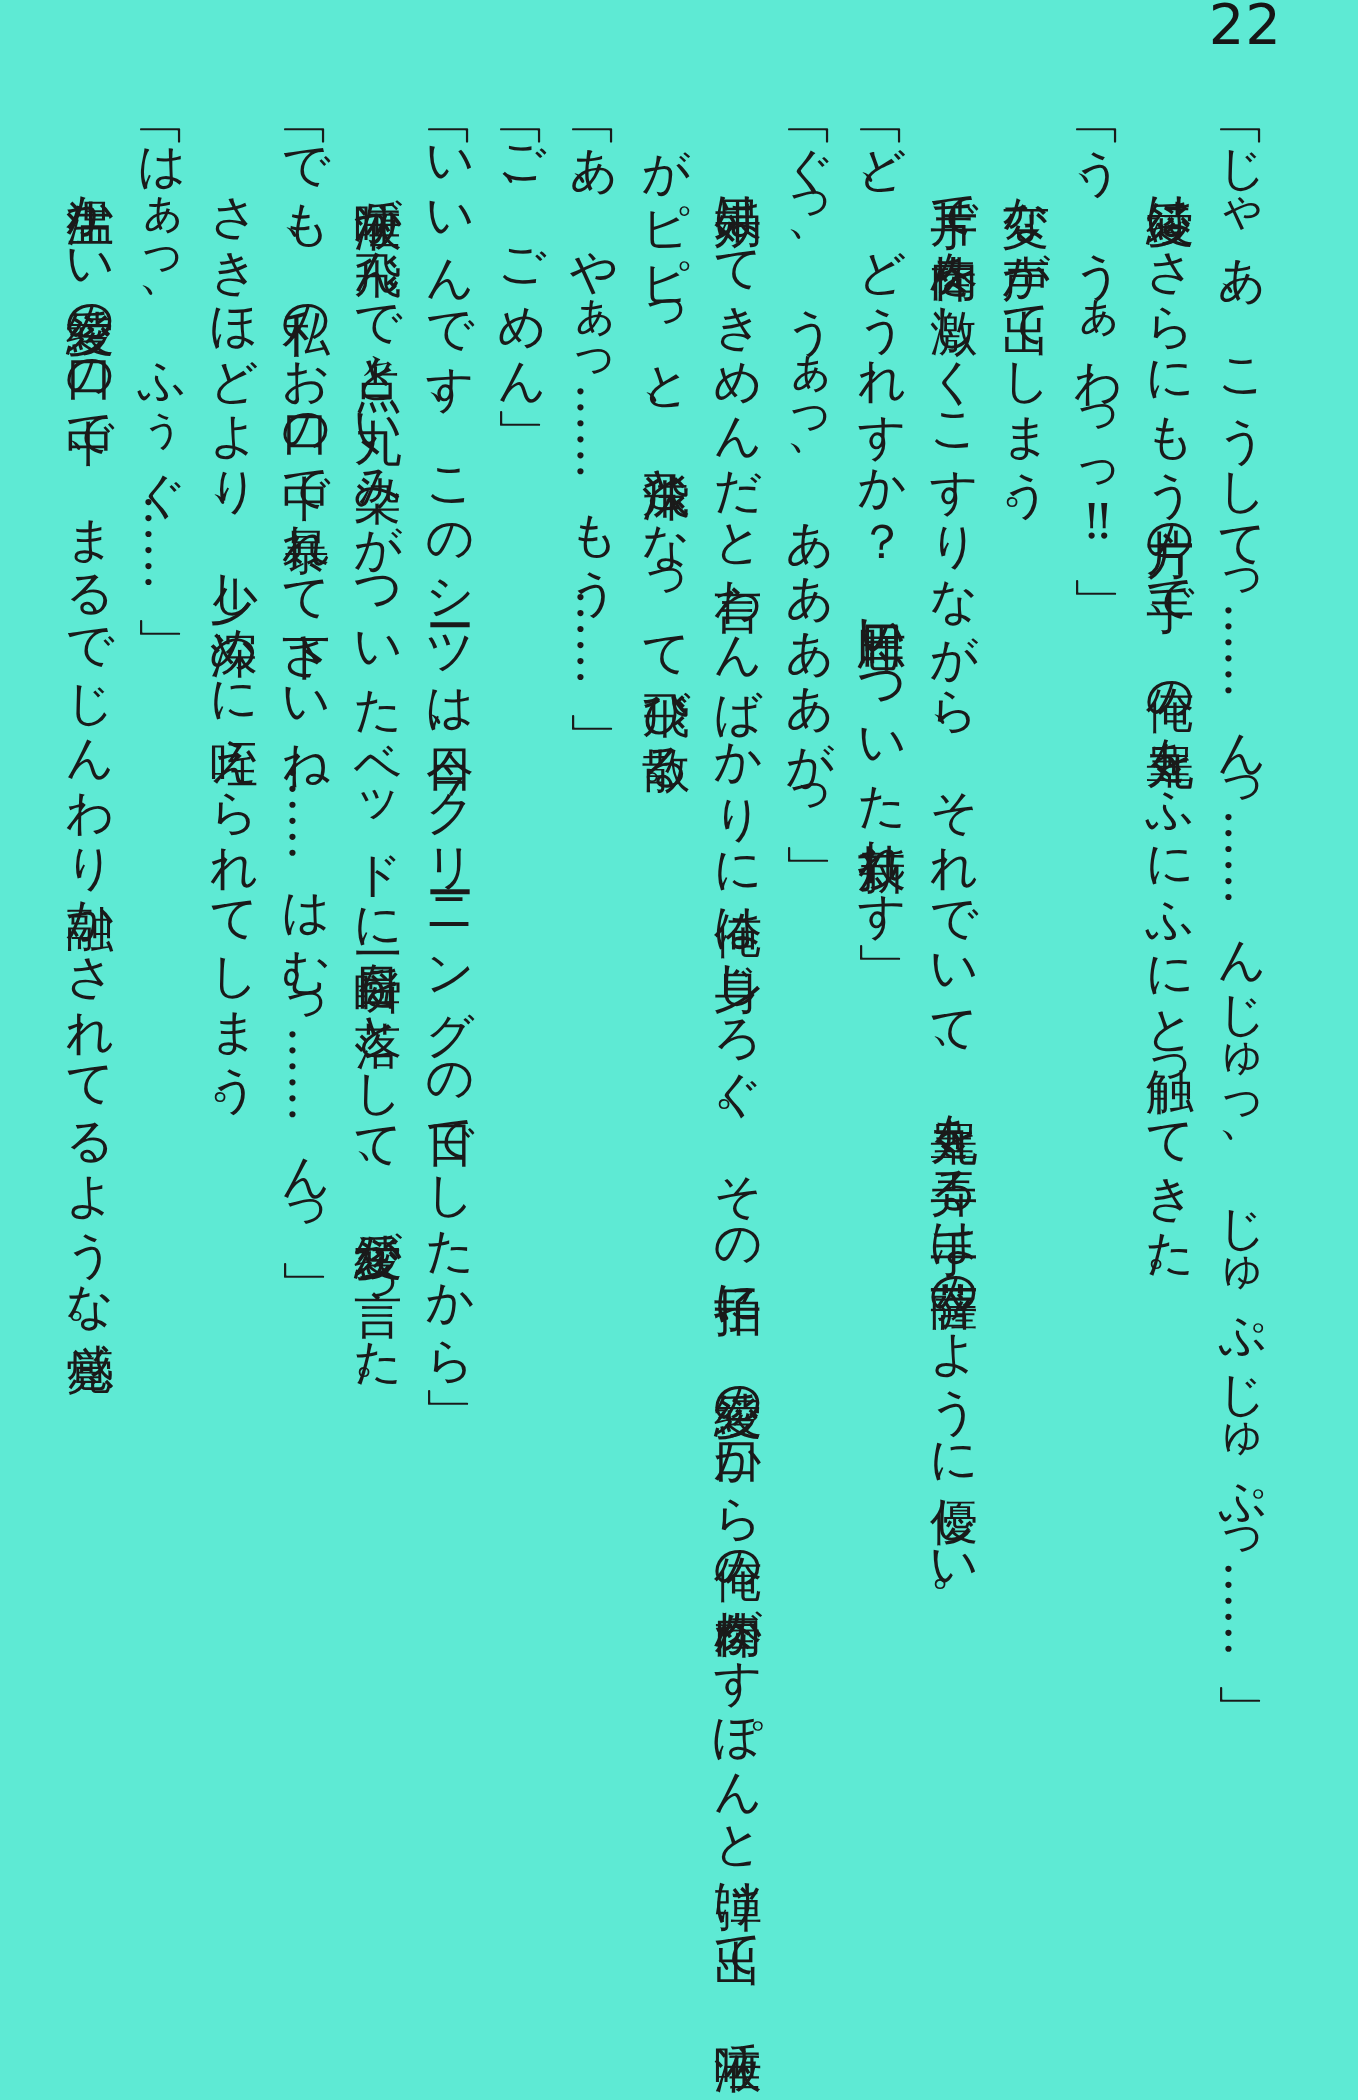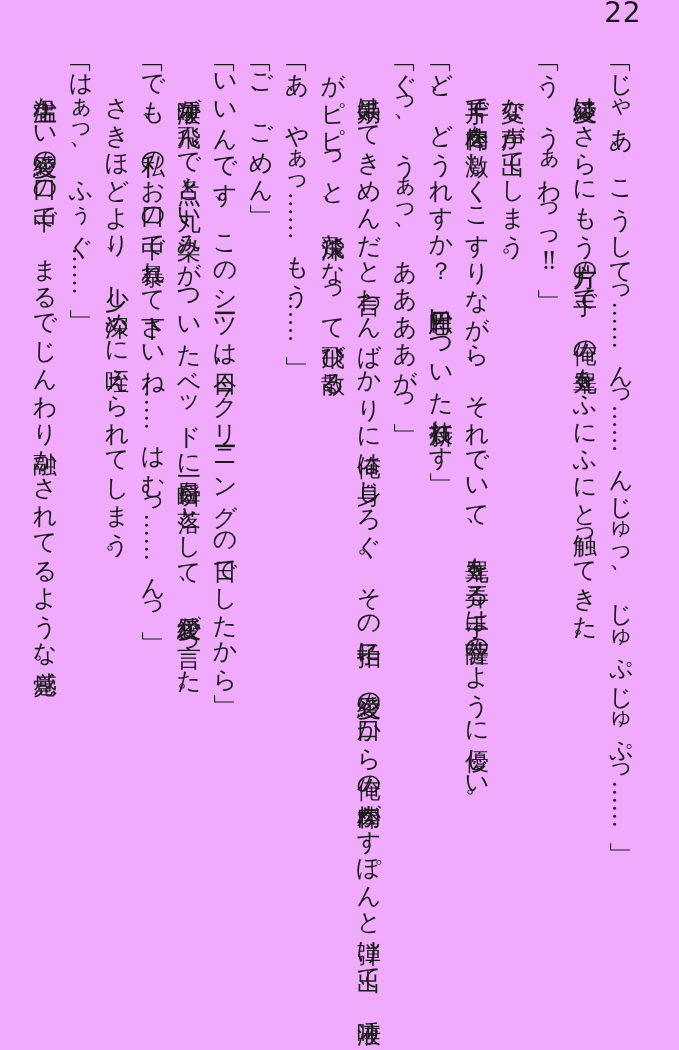--- a/index.html
+++ b/index.html
@@ -8,21 +8,21 @@
     width: 679px;
     height: 1050px;
     position: relative;
     overflow: hidden;
     background: #fbfbfa;
     font-family: "DejaVu Serif", serif;
   }
   .page {
     position: absolute;
     inset: 0;
-    background: #f0abfc;
+    background: #5eead4;
     text-decoration: underline;
   }
   .page-number {
     position: absolute;
     top: -4px;
     right: 38px;
     font-family: "DejaVu Sans", sans-serif;
     font-size: 28px;
     line-height: 34px;
     letter-spacing: 0.5px;

